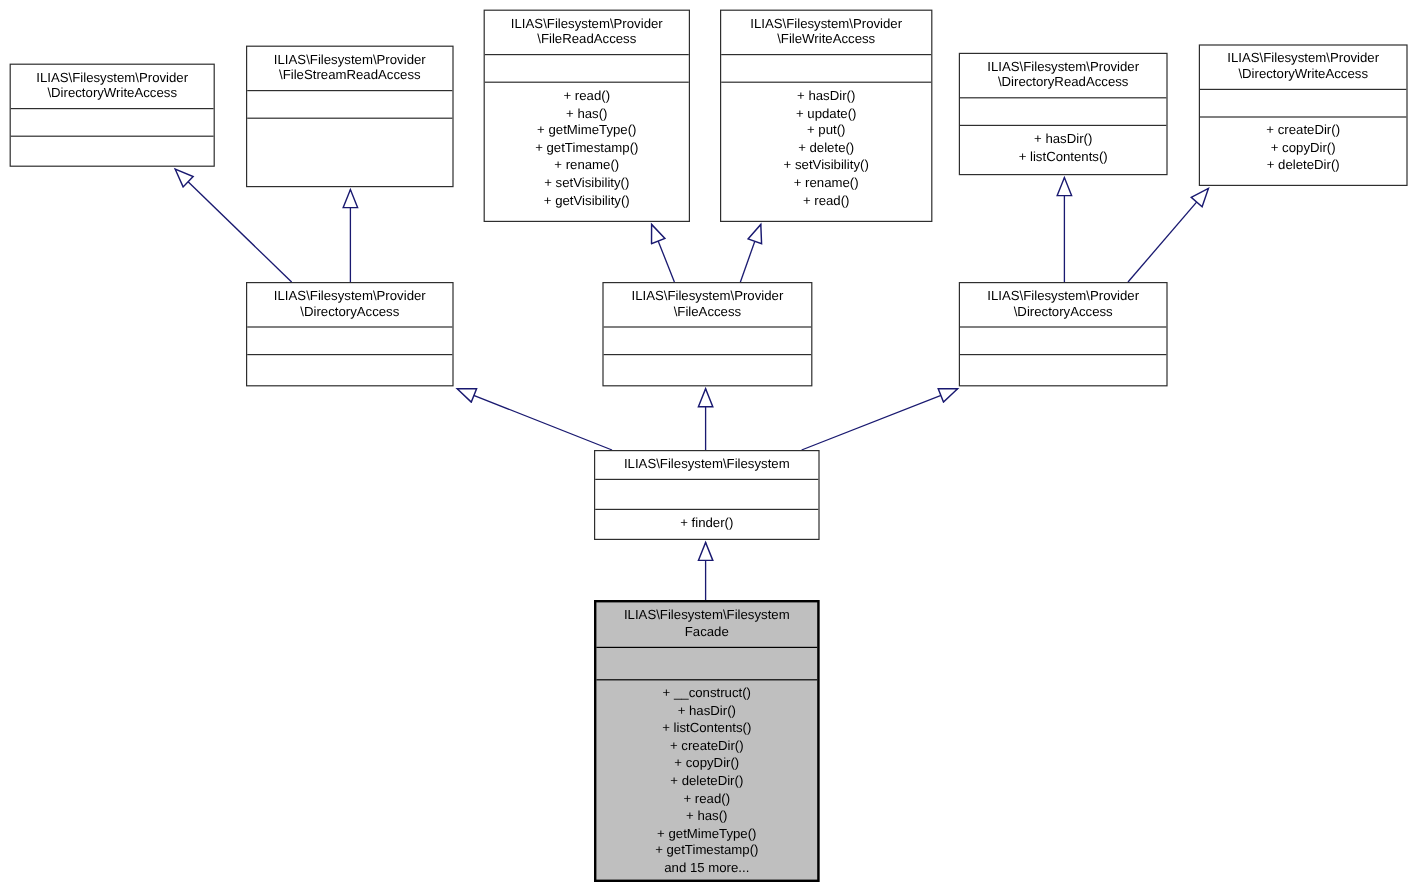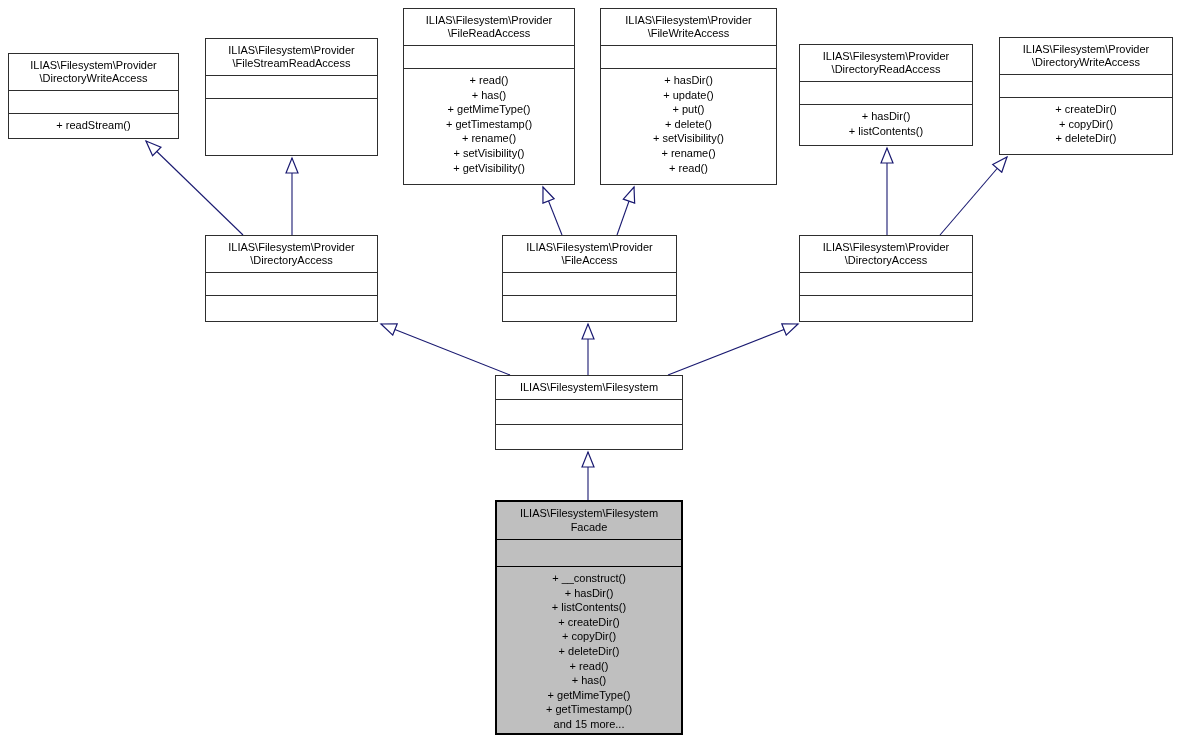--- a/index.html
+++ b/index.html
@@ -77,23 +77,20 @@
       <line x1="588" y1="500" x2="588" y2="452" marker-end="url(#inherit)"></line>
     </g>
   </svg>
 
   <div class="cbox" style="left:8px; top:53px; width:171px; height:86px">
     <div class="ttl" style="height:37px">
         <div>ILIAS\Filesystem\Provider</div>
         <div>\DirectoryWriteAccess</div>
       </div>
     <div class="att" style="height:23px"></div>
-    <div class="met">
-        <div>+ readStream()</div>
-      </div>
   </div>
 
   <div class="cbox" style="left:205px; top:38px; width:173px; height:118px">
     <div class="ttl" style="height:37px">
         <div>ILIAS\Filesystem\Provider</div>
         <div>\FileStreamReadAccess</div>
       </div>
     <div class="att" style="height:23px"></div>
   </div>
 
@@ -181,20 +178,23 @@
       </div>
     <div class="att" style="height:23px"></div>
     <div class="met"></div>
   </div>
 
   <div class="cbox" style="left:495px; top:375px; width:188px; height:75px">
     <div class="ttl" style="height:24px">
         <div>ILIAS\Filesystem\Filesystem</div>
       </div>
     <div class="att" style="height:25px"></div>
+    <div class="met">
+        <div>+ finder()</div>
+      </div>
   </div>
 
   <div class="cbox facade" style="left:495px; top:500px; width:188px; height:235px">
     <div class="ttl" style="height:38px">
         <div>ILIAS\Filesystem\Filesystem</div>
         <div>Facade</div>
       </div>
     <div class="att" style="height:27px"></div>
     <div class="met">
         <div>+ __construct()</div>

